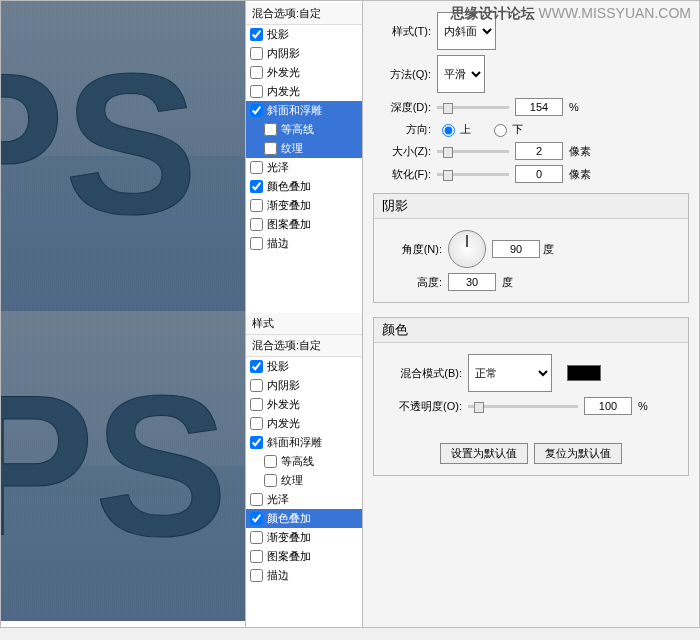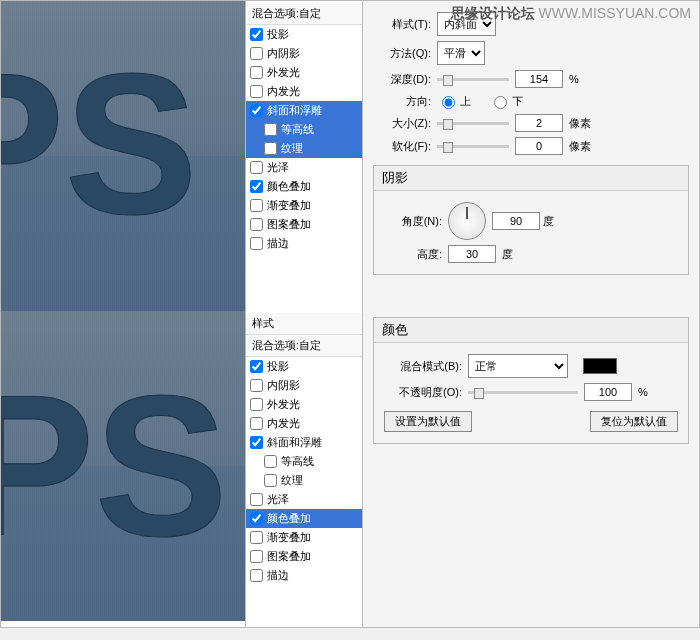--- a/index.html
+++ b/index.html
@@ -14,21 +14,21 @@
   .hdr{font-size:11px;padding:3px 6px;border-bottom:1px solid #ddd;background:#f8f8f8}
   .itm{display:flex;align-items:center;gap:4px;padding:2px 4px;cursor:default}
   .itm input{margin:0}
   .itm.ind{padding-left:18px}
   .itm.sel{background:#3875d7;color:#fff}
   .panel{flex:1;padding:6px 10px;background:#f4f4f4;position:relative}
   .wm{position:absolute;right:8px;top:4px;font-size:14px;color:#999}
   .wm b{color:#555}
   .fldrow{display:flex;align-items:center;gap:6px;margin:5px 0;font-size:11px}
   .fldrow .lbl{width:58px;text-align:right}
-  select{font:11px sans-serif;border:1px solid #888;background:#fff;padding:4px 2px}
+  select{font:11px sans-serif;border:1px solid #888;background:#fff;padding:11px 2px}
   input[type=text]{width:42px;border:1px solid #888;font:11px sans-serif;text-align:center;padding:2px}
   .slider{width:72px;height:3px;background:#ccc;position:relative;display:inline-block}
   .slider::after{content:'';position:absolute;left:6px;top:-3px;width:8px;height:9px;background:#e8e8e8;border:1px solid #888}
   .radio{display:inline-flex;align-items:center;gap:2px}
   .sect{border:1px solid #bbb;margin-top:10px}
   .sect .ttl{background:#eee;font-size:13px;padding:3px 8px;border-bottom:1px solid #ccc}
   .sect .body{padding:6px 10px}
   .dial{width:36px;height:36px;border:1px solid #888;border-radius:50%;background:radial-gradient(#fff,#ddd);position:relative;display:inline-block}
   .dial::after{content:'';position:absolute;left:17px;top:4px;width:2px;height:12px;background:#555}
   .swatch{width:28px;height:14px;border:1px solid #000;display:inline-block;background:linear-gradient(135deg,#fff 0,#fff 49%,#888 50%,#888 100%)}
@@ -209,28 +209,28 @@
           <div class="itm">
             <input type="checkbox" style="">
             <span>描边</span>
           </div>
         </div>
   </div>
   <div class="panel">
     <div class="sect" style="margin-top:0">
       <div class="ttl">颜色</div>
       <div class="body">
-        <div class="fldrow"><span class="lbl" style="width:78px">混合模式(B):</span><select style="width:100px"><option>正常</option></select>&nbsp;<span class="colorbox"></span></div>
+        <div class="fldrow"><span class="lbl" style="width:78px">混合模式(B):</span><select style="width:84px"><option>正常</option></select>&nbsp;<span class="colorbox"></span></div>
         <div class="fldrow">
               <span class="lbl" style="width:78px">不透明度(O):</span>
               <span class="slider" style="width:110px"></span>
               <input type="text" value="100" style="">
               <span>%</span>
             </div>
-        <div class="fldrow" style="justify-content:space-between;margin-top:10px">
+        <div class="fldrow" style="justify-content:center;margin-top:28px">
           <button class="btn">设置为默认值</button>
           <button class="btn">复位为默认值</button>
         </div>
       </div>
     </div>
   </div>
 </div>
 
 </div>
 

